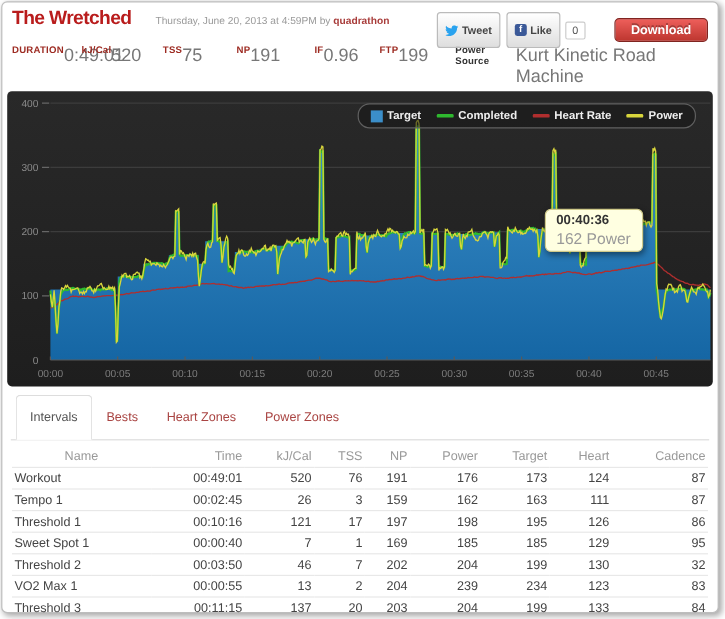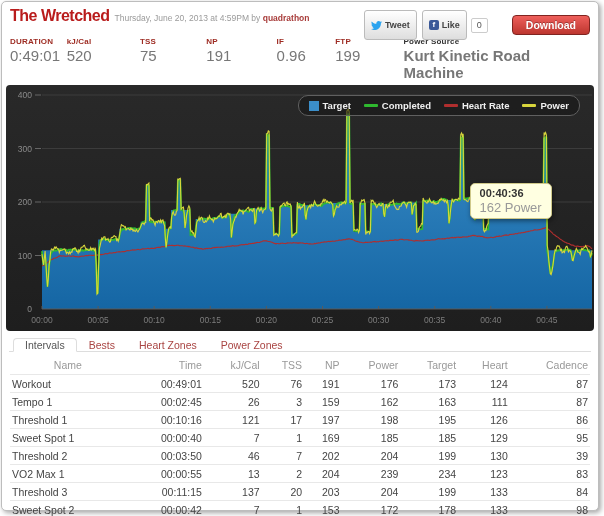--- a/index.html
+++ b/index.html
@@ -3,61 +3,61 @@
 <meta charset="utf-8">
 <style>
   html,body{margin:0;padding:0}
   body{width:604px;height:516px;background:#fff;font-family:"Liberation Sans",sans-serif;position:relative;overflow:hidden}
   .frame{position:absolute;left:1px;top:1px;right:5px;bottom:5px;border:1px solid #bdbdbd;border-radius:5px;
          box-shadow:2px 2px 5px rgba(0,0,0,.35);background:#fff;padding:0 3px;box-sizing:border-box}
 
   
   .hdr{position:relative;padding:5px 5px 0;height:27px}
   .title{font-size:16px;font-weight:bold;color:#b91c1c;letter-spacing:-.5px;display:inline}
-  .byline{font-size:8.5px;color:#9a9a9a;margin-left:5px}
+  .byline{font-size:8.5px;color:#9a9a9a;margin-left:20px}
   .author{color:#a83c3a;font-weight:bold;text-decoration:none;cursor:pointer}
   .actions{position:absolute;top:8px;right:5px;display:flex;align-items:center}
   .btn-soc{display:flex;align-items:center;gap:3px;font-size:9px;font-weight:bold;color:#444;
            background:linear-gradient(#ffffff,#dedede);border:1px solid #bbb;border-radius:3px;
            padding:8px 6px;height:12px;cursor:pointer}
   .btn-soc+.btn-soc{margin-left:5px}
   .cnt{font-size:9px;color:#555;border:1px solid #ccc;border-radius:2px;background:#fff;padding:1px 5px;
        margin-left:4px;height:11px;line-height:11px;cursor:pointer}
   .fb-f{width:10px;height:10px;background:#3b5998;border-radius:2px;color:#fff;font-size:8px;font-weight:bold;
         text-align:center;line-height:10px}
   .btn-dl{margin-left:24px;background:linear-gradient(#ee5f5b,#bd362f);border:1px solid #802420;border-radius:4px;
           color:#fff;font-size:10.5px;font-weight:bold;padding:3px 13px;text-shadow:0 -1px 0 rgba(0,0,0,.3);cursor:pointer}
 
   
   .stats{display:flex;padding:3px 5px 0;align-items:flex-start}
-  .stat{display:flex;flex-direction:column}
+  .stat{display:flex;flex-direction:row}
   .stat .lb{font-size:8px;font-weight:bold;color:#9d2b22;letter-spacing:.2px}
   .stat .vl{font-size:15px;color:#777;margin-top:1px}
   .stat.ps .lb{color:#333}
-  .stat.ps .vl{font-weight:bold}
+  .stat.ps .vl{font-weight:normal}
   .w1{width:58px}.w2{width:75px}.w3{width:68px}.w4{width:72px}.w5{width:60px}.w6{width:70px}
 
   
   .chart{position:relative;margin:4px 1px 0;height:246px;background:linear-gradient(#292929,#1e1e1e);
          border-radius:4px;overflow:hidden}
   .chart svg{position:absolute;left:0;top:0}
   .legend{position:absolute;top:10px;right:14px;display:flex;align-items:center;gap:13px;
           background:rgba(22,22,22,.55);border:1px solid #606060;border-radius:10px;padding:4px 10px;
           font-size:9.5px;font-weight:bold;color:#efefef;cursor:pointer}
   .leg-item{display:flex;align-items:center;gap:4px}
   .sw-box{width:10px;height:10px}
   .sw-line{width:14px;height:3px;border-radius:1px}
   .tooltip{position:absolute;top:98px;background:#ffffe1;border:1px solid #cfc98a;border-radius:5px;
            padding:3px 9px;box-shadow:1px 2px 5px rgba(0,0,0,.45)}
   .tt-time{font-size:11px;font-weight:bold;color:#333;white-space:nowrap}
   .tt-val{font-size:13px;color:#999;margin-top:1px;white-space:nowrap}
 
   
   .tabs{margin:7px 4px 0;border-bottom:1px solid #ddd;display:flex;padding-left:4px}
-  .tab{font-size:10.5px;padding:0 11px;color:#a94442;border:1px solid transparent;
+  .tab{font-size:10.5px;padding:12px 11px;color:#a94442;border:1px solid transparent;
        border-radius:4px 4px 0 0;margin-bottom:-1px;cursor:pointer}
   .tab.active{color:#555;background:#fff;border-color:#ddd #ddd #fff}
 
   
   table{width:calc(100% - 10px);margin:3px 5px 0;border-collapse:collapse;font-size:10.5px;color:#444}
   th{color:#999;font-weight:normal;text-align:right;padding:4px 2px 3px;border-bottom:1px solid #e8e8e8}
   th:first-child{text-align:center}
   td{text-align:right;padding:2.5px 2px;border-bottom:1px solid #e8e8e8}
   td:first-child{text-align:left}
 </style>
@@ -176,21 +176,21 @@
       </span>
       <span class="leg-item">
         <span class="sw-line" style="background: rgb(176, 46, 46);"></span>
         <span>Heart Rate</span>
       </span>
       <span class="leg-item">
         <span class="sw-line" style="background: rgb(216, 213, 60);"></span>
         <span>Power</span>
       </span>
     </div>
-    <div class="tooltip" id="tooltip" style="left: 447.528px; margin-left: 16px;">
+    <div class="tooltip" id="tooltip" style="left: 447.528px;">
       <div class="tt-time">00:40:36</div>
       <div class="tt-val">162 Power</div>
     </div>
   </div>
 
   <div class="tabs">
       <div class="tab active">Intervals</div>
       <div class="tab">Bests</div>
       <div class="tab">Heart Zones</div>
       <div class="tab">Power Zones</div>
@@ -257,21 +257,21 @@
         </tr>
         <tr>
           <td>Threshold 2</td>
           <td>00:03:50</td>
           <td>46</td>
           <td>7</td>
           <td>202</td>
           <td>204</td>
           <td>199</td>
           <td>130</td>
-          <td>39</td>
+          <td>32</td>
         </tr>
         <tr>
           <td>VO2 Max 1</td>
           <td>00:00:55</td>
           <td>13</td>
           <td>2</td>
           <td>204</td>
           <td>239</td>
           <td>234</td>
           <td>123</td>

